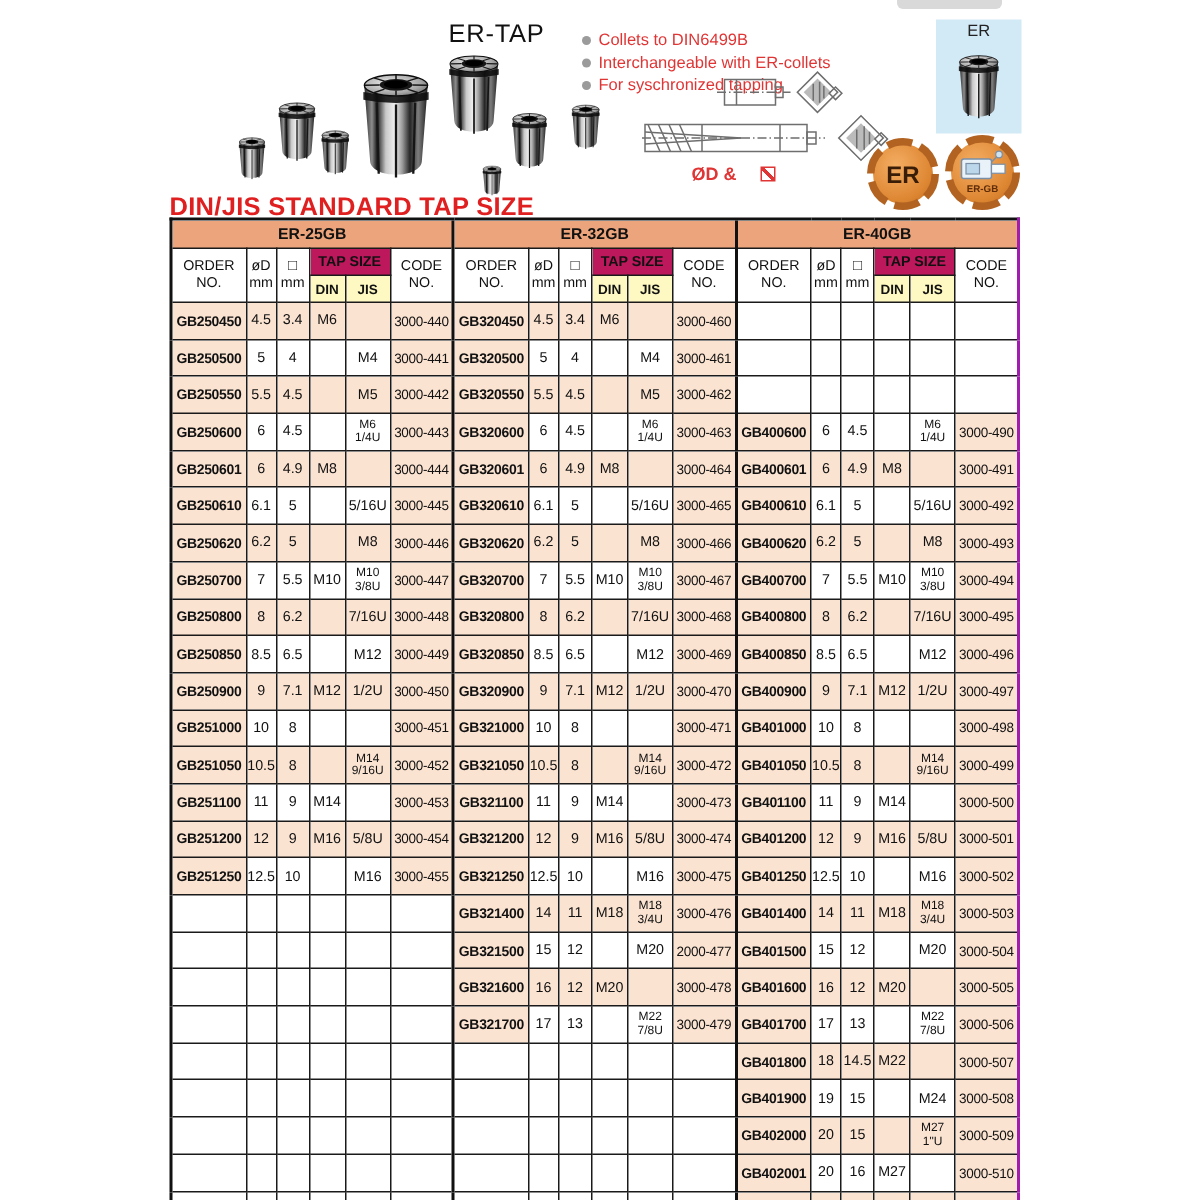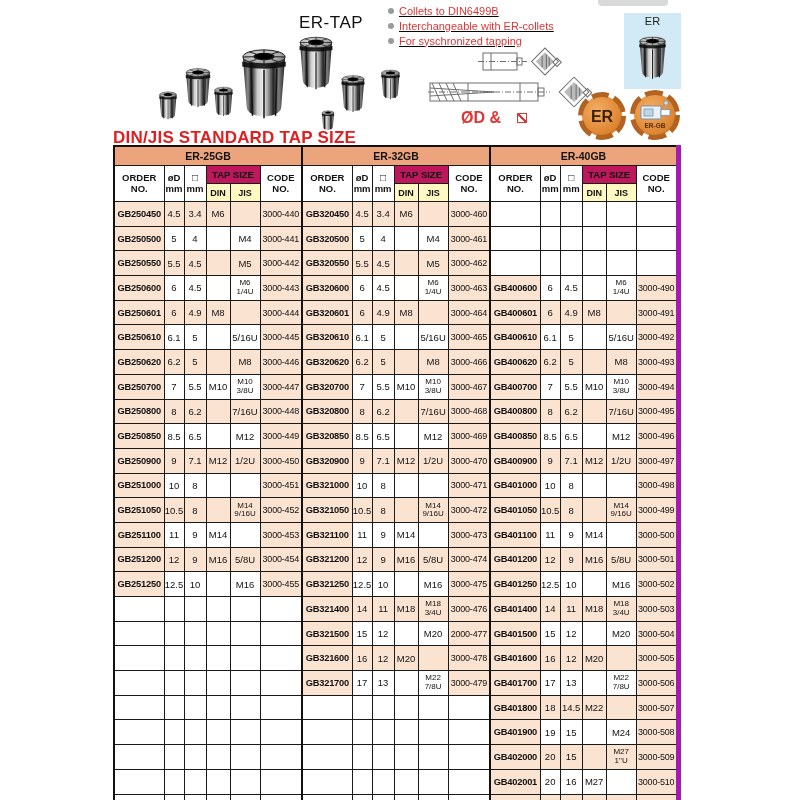--- a/index.html
+++ b/index.html
@@ -4,28 +4,28 @@
 <style>
   html,body{margin:0;padding:0;background:#fff;}
   #page{position:relative;width:800px;height:800px;background:#fff;overflow:hidden;
         font-family:"Liberation Sans", sans-serif;}
 
   
   .top-tab{position:absolute;left:598px;top:0;width:70px;height:6px;background:#d9d9d9;
            border-radius:0 0 4px 4px;}
   .ertap-title{position:absolute;left:299px;top:13px;font-size:17px;font-weight:normal;
                color:#111;letter-spacing:.5px;}
-  .bullets{position:absolute;left:388px;top:3px;list-style:none;margin:0;padding:0;text-decoration:underline;}
+  .bullets{position:absolute;left:388px;top:19px;list-style:none;margin:0;padding:0;}
   .bullets li{display:flex;align-items:center;height:15px;font-size:11px;color:#e03535;}
   .bullets .dot{width:6px;height:6px;border-radius:50%;background:#9b9b9b;margin-right:5px;flex:0 0 auto;}
 
   .collets-art{position:absolute;left:145px;top:20px;}
   .taps-art{position:absolute;left:428px;top:47px;}
 
-  .dim-note{position:absolute;left:461px;top:109px;font-size:16px;font-weight:bold;color:#e03535;
+  .dim-note{position:absolute;left:461px;top:109px;font-size:12px;font-weight:bold;color:#e03535;
             display:flex;align-items:center;gap:16px;}
   .dim-note .sq{display:inline-block;width:10px;height:10px;border:1.5px solid #e03535;box-sizing:border-box;
       background:linear-gradient(45deg,transparent 40%,#e03535 40%,#e03535 60%,transparent 60%);}
 
   .er-box{position:absolute;left:624px;top:13px;width:57px;height:76px;background:#d2e9f6;}
   .er-box .er-label{display:block;text-align:center;font-size:11px;color:#222;padding-top:2px;}
   .er-box svg{position:absolute;left:9px;top:17px;}
 
   .badge{position:absolute;}
   .badge-er{left:578px;top:92px;}
@@ -34,24 +34,24 @@
   .section-title{position:absolute;left:113px;top:128px;font-size:17px;font-weight:bold;color:#e02020;
                  letter-spacing:.2px;}
 
   
   .tap-table-wrap{position:absolute;left:113px;top:145px;}
   table.tap{border-collapse:collapse;table-layout:fixed;width:567px;background:#fff;}
   table.tap td, table.tap th{border:1px solid #1a1a1a;padding:0;text-align:center;vertical-align:middle;
       font-family:"Liberation Sans",sans-serif;color:#111;overflow:hidden;}
   table.tap .gstart{border-left:2px solid #111;}
   table.tap tr:first-child th{border-top:2px solid #111;}
-  table.tap .gend{border-right:5px solid #a21caf;}
+  table.tap .gend{border-right:2px solid #a21caf;}
   table.tap tr.last td{border-bottom:2px solid #111;}
   th.gh{background:#eba47c;font-size:10.5px;font-weight:bold;height:18px;}
-  th.ch{background:#fff;font-size:9.5px;font-weight:bold;line-height:10.5px;}
+  th.ch{background:#fff;font-size:9.5px;font-weight:normal;line-height:10.5px;}
   th.ch .sym{font-size:10px;}
   th.subh{background:#fef9c3;font-size:9px;font-weight:bold;height:17px;}
   th.taph{background:#be185d;font-size:9.5px;font-weight:bold;height:17px;}
   td.c{height:23.7px;font-size:9.5px;background:#fff;}
   td.c.two{font-size:8px;line-height:8.5px;white-space:pre-line;}
   td.c-order{font-weight:bold;font-size:9.3px;letter-spacing:-.2px;}
   td.c-code{font-size:9px;letter-spacing:-.2px;}
   td.tan{background:#fbe3d1;}
 </style>
 </head>

